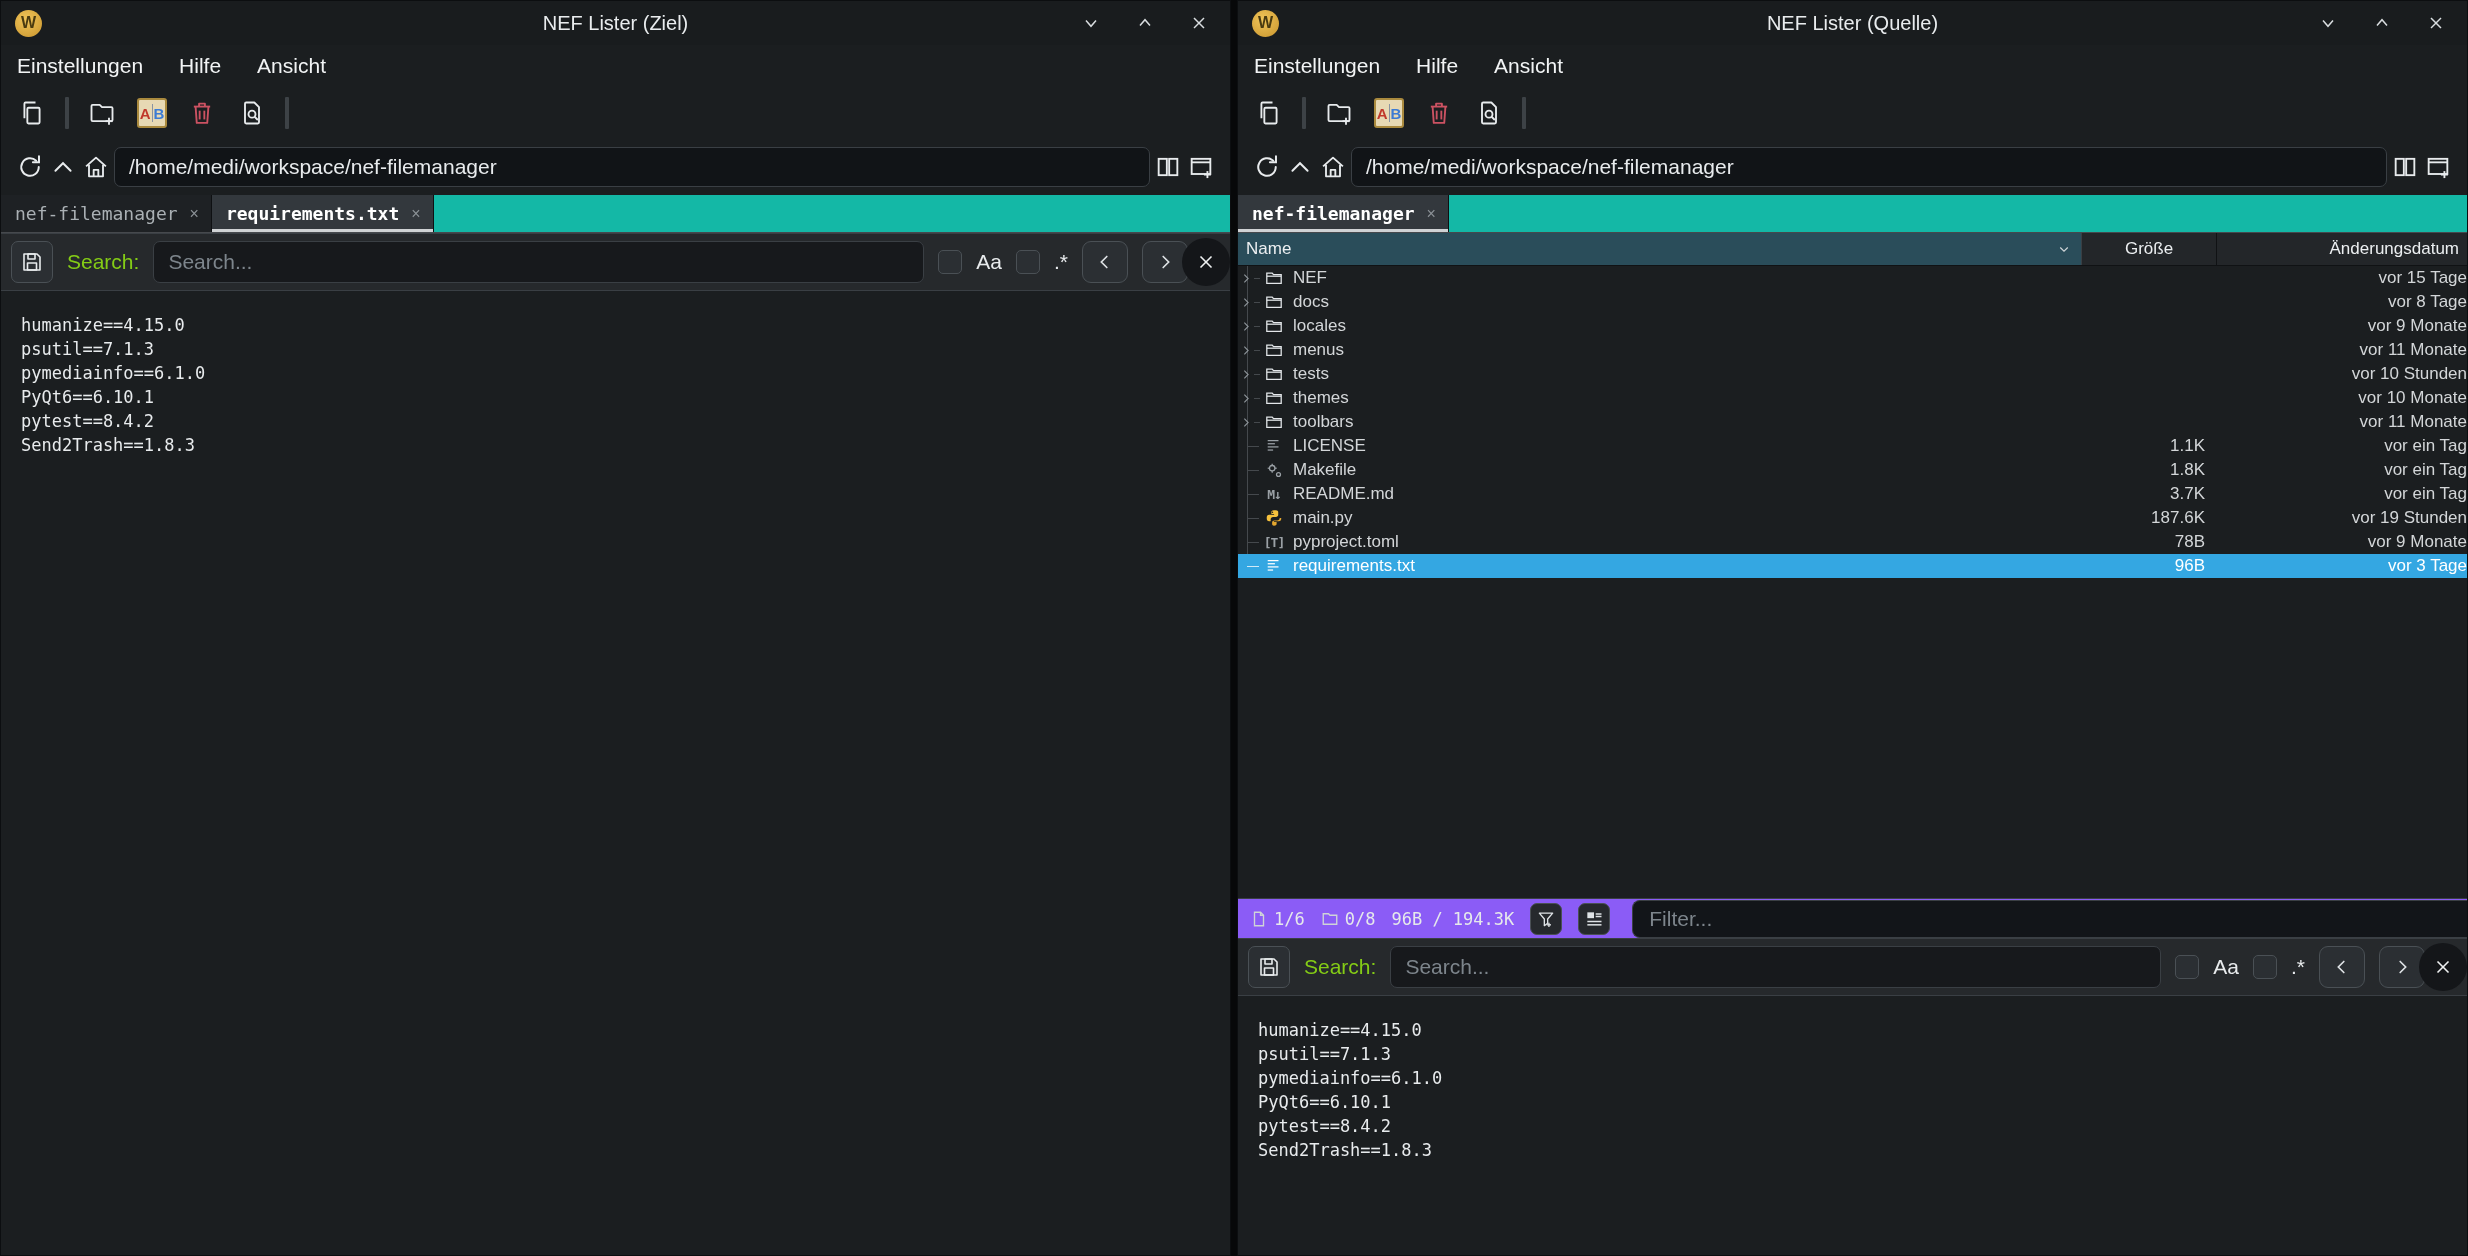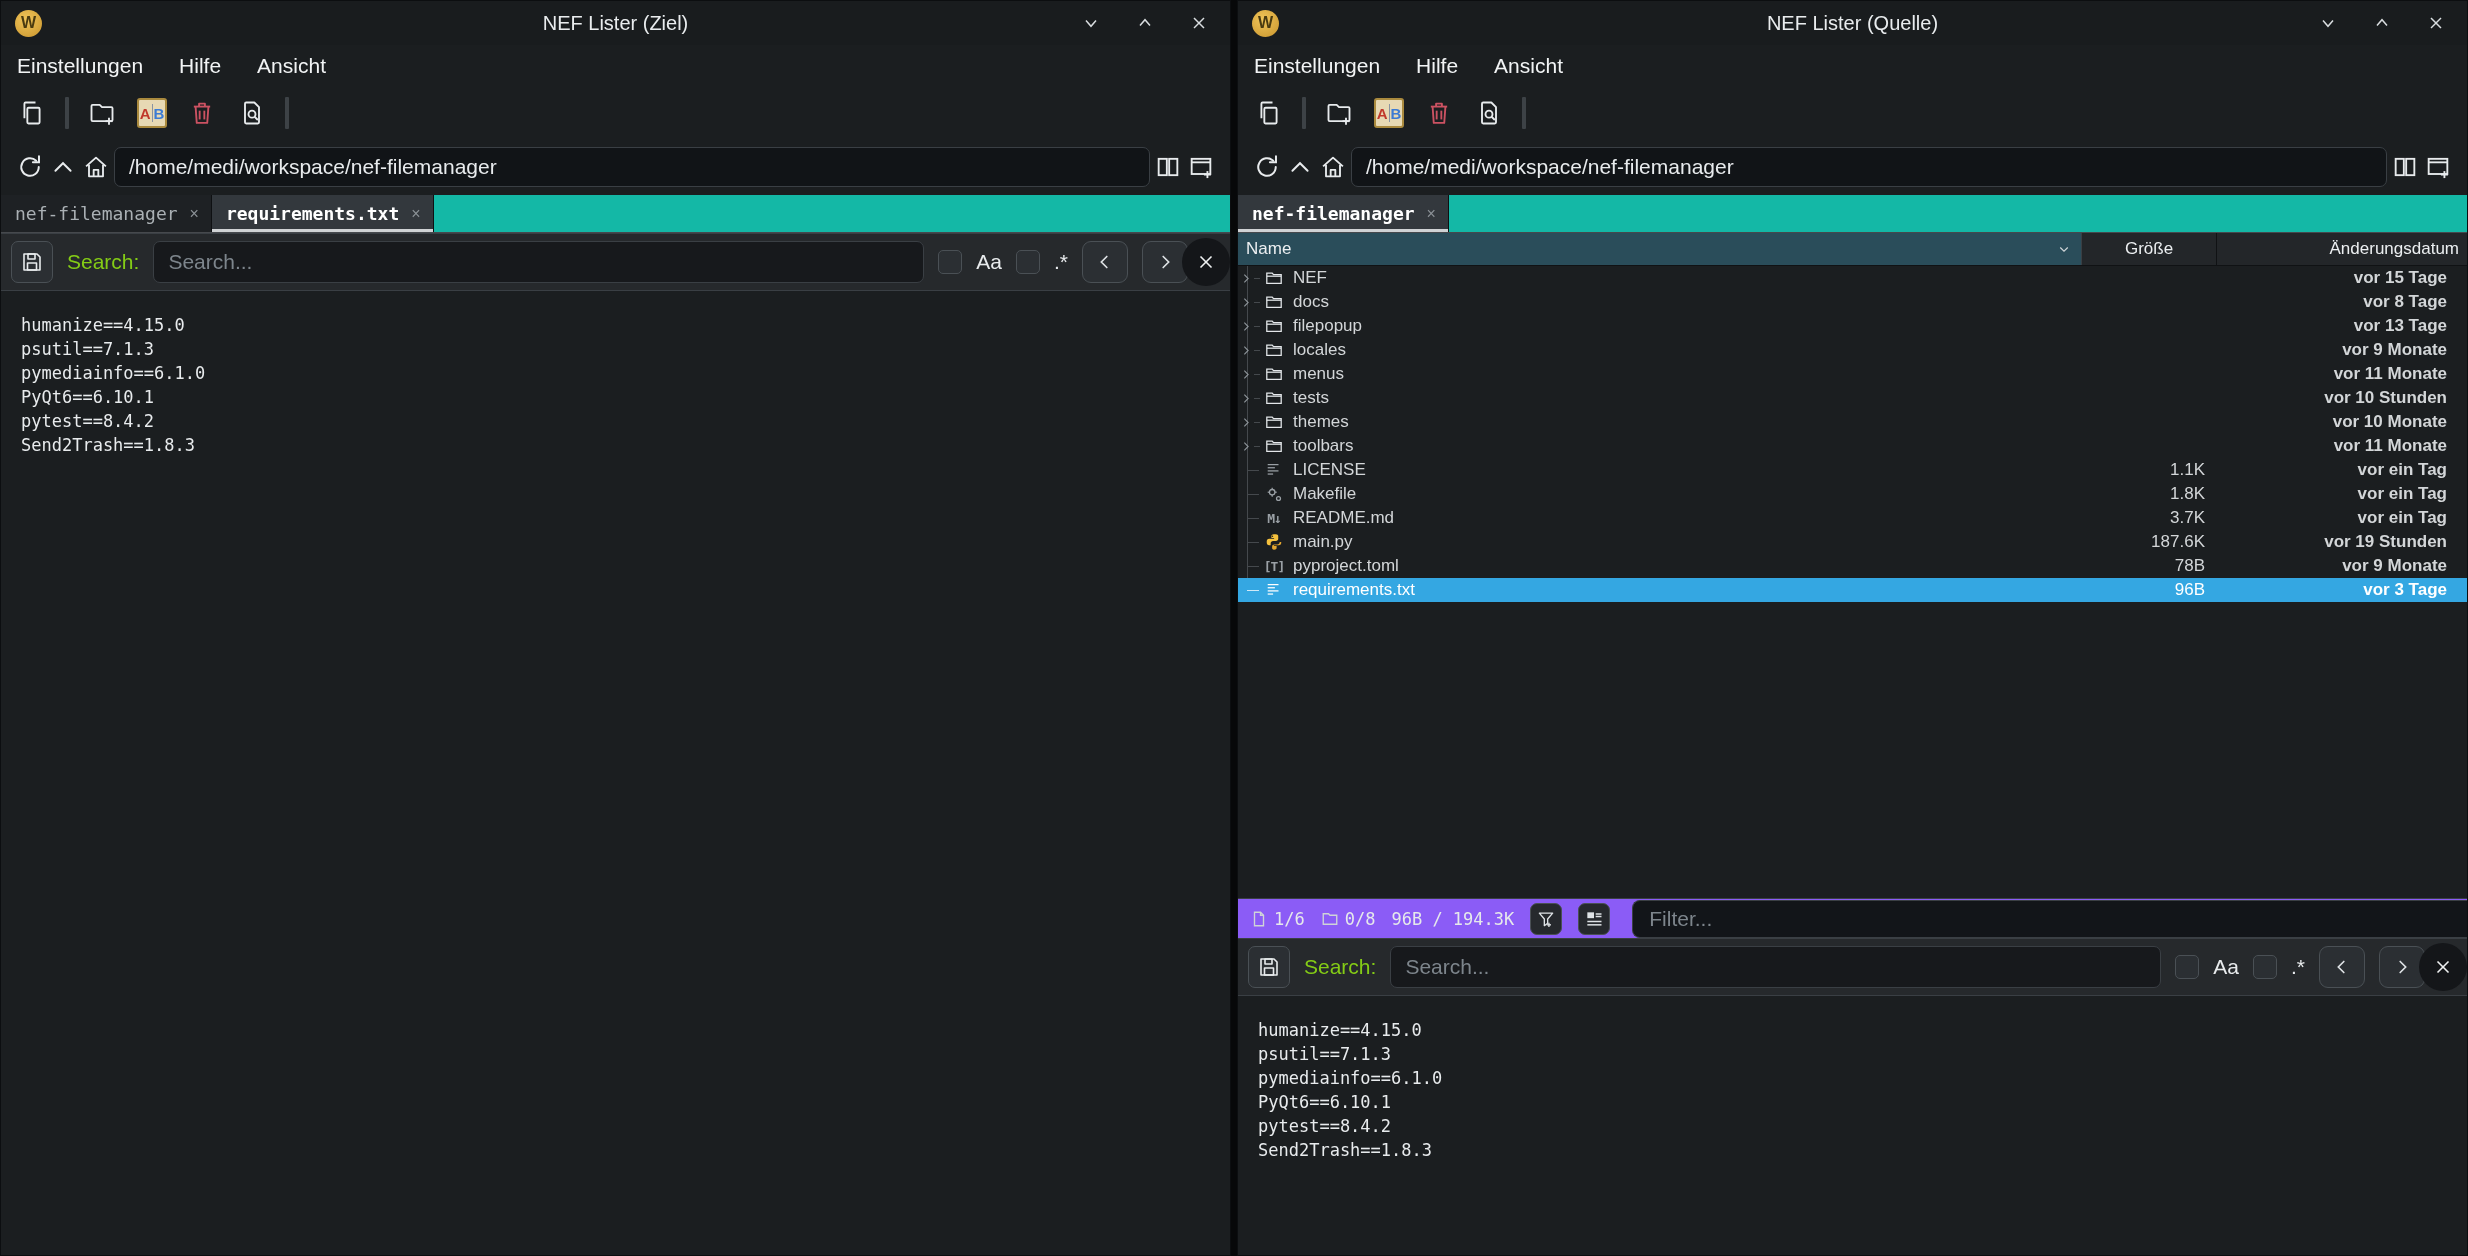--- a/index.html
+++ b/index.html
@@ -65,21 +65,21 @@
   .rows { position:relative; }
   .rows::before { content:""; position:absolute; left:9px; top:0; bottom:10px; width:1px; background:#45494d; }
   .row { height:24px; display:flex; align-items:center; font-size:17px; color:#d3d6d8; position:relative;justify-content:space-between; }
   .row .lead { width:26px; flex:0 0 26px; display:flex; align-items:center; }
   .row .tick { width:12px; height:1px; background:#45494d; margin-left:9px; }
   .row .tree-chevron { color:#8f969b; margin-left:2px; }
   .row .ficon { width:20px; flex:0 0 20px; display:flex; align-items:center; justify-content:center; margin-right:9px; color:#9aa0a5; }
   .row .ficon.folder-ic { color:#e4e7ea; }
   .row .fname { flex:1; white-space:nowrap; overflow:hidden; }
   .row .fsize { width:130px; flex:0 0 130px; text-align:right; padding-right:12px; }
-  .row .fdate { width:250px; flex:0 0 250px; text-align:right; padding-right:20px;font-weight:bold; }
+  .row .fdate { width:250px; flex:0 0 250px; text-align:right; padding-right:0; }
   .row.selected { background:#34a7e2; color:#ffffff; }
   .row.selected .ficon, .row.selected .ficon.folder-ic { color:#ffffff; }
   .row.selected .tick { background:#cfe9f7; }
   .glyph { font-family:"DejaVu Sans Mono", monospace; font-size:13px; font-weight:bold; letter-spacing:-1px; }
   .list-spacer { flex:1; }
   
   .statusbar { height:40px; flex:0 0 40px; border-top:1px solid #3a3f44; background:#8b5cf6; display:flex; align-items:center; gap:16px; padding-left:12px; font-family:"DejaVu Sans Mono", monospace; font-size:17px; color:#e6e9eb;margin-top:23px; }
   .stat-group { display:flex; align-items:center; gap:6px; }
   .stat-ic { color:#cfd4d7; display:flex; align-items:center; }
   .mini-btn { width:32px; height:32px; border:1px solid #4a5055; border-radius:7px; background:#26292d; color:#dfe3e6; display:flex; align-items:center; justify-content:center; flex:0 0 32px; }
@@ -418,39 +418,20 @@
               </svg>
             </span>
             <span class="tick" style="margin-left:1px;width:6px"></span>
           </span>
           <span class="ficon folder-ic">
             <svg viewBox="0 0 20 20" width="18" height="18" fill="none" stroke="currentColor" stroke-width="1.4">
               <path d="M2 16V4.5h6l1.5 1.8H18V16z"></path>
               <path d="M2 8h16"></path>
             </svg>
           </span>
-          <span class="fname">filepopup</span>
-          <span class="fsize"></span>
-          <span class="fdate">vor 13 Tage</span>
-        </div>
-        <div class="row">
-          <span class="lead">
-            <span class="tree-chevron">
-              <svg viewBox="0 0 24 24" width="13" height="13" fill="none" stroke="currentColor" stroke-width="2">
-                <polyline points="8,5 15,12 8,19"></polyline>
-              </svg>
-            </span>
-            <span class="tick" style="margin-left:1px;width:6px"></span>
-          </span>
-          <span class="ficon folder-ic">
-            <svg viewBox="0 0 20 20" width="18" height="18" fill="none" stroke="currentColor" stroke-width="1.4">
-              <path d="M2 16V4.5h6l1.5 1.8H18V16z"></path>
-              <path d="M2 8h16"></path>
-            </svg>
-          </span>
           <span class="fname">locales</span>
           <span class="fsize"></span>
           <span class="fdate">vor 9 Monate</span>
         </div>
         <div class="row">
           <span class="lead">
             <span class="tree-chevron">
               <svg viewBox="0 0 24 24" width="13" height="13" fill="none" stroke="currentColor" stroke-width="2">
                 <polyline points="8,5 15,12 8,19"></polyline>
               </svg>

